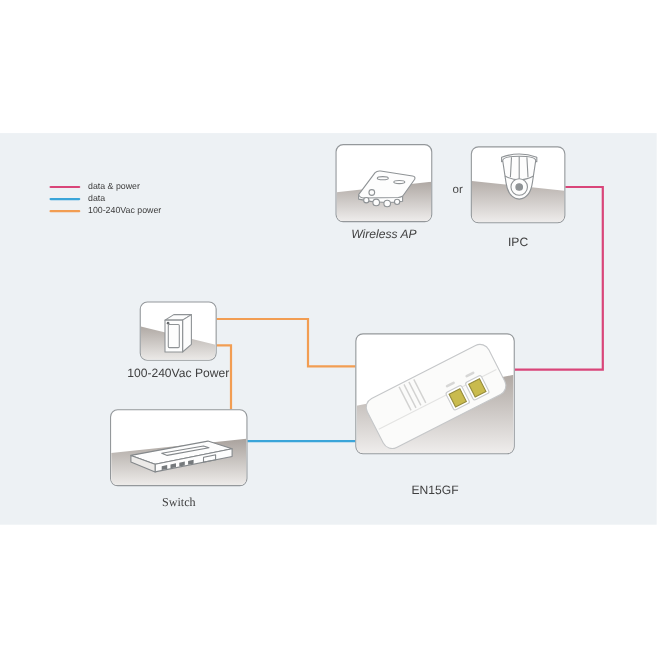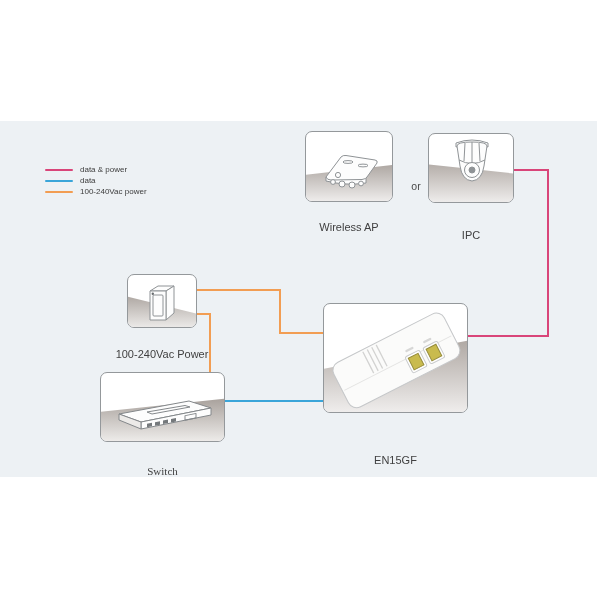--- a/index.html
+++ b/index.html
@@ -35,23 +35,23 @@
   .card-power .wedge{background:linear-gradient(180deg,#aea7a2 40%,#ebe9e7 100%);
     clip-path:polygon(0 42%,100% 74%,100% 100%,0 100%);}
   .card-switch{left:100px;top:372px;width:125px;height:70px;}
   .card-switch .wedge{background:linear-gradient(180deg,#aba49f 40%,#edebe9 100%);
     clip-path:polygon(0 57%,100% 38%,100% 100%,0 100%);}
   .card-injector{left:323px;top:303px;width:145px;height:110px;}
   .card-injector .wedge{background:linear-gradient(180deg,#b2aba6 36%,#efedec 100%);
     clip-path:polygon(0 60%,100% 34%,100% 100%,0 100%);}
 
   .device-label{
-    position:absolute;font-size:11px;color:#404040;text-align:center;line-height:12px;margin-top:14px;
+    position:absolute;font-size:11px;color:#404040;text-align:center;line-height:12px;
   }
-  .lbl-ap{left:305px;top:207px;width:88px;}
+  .lbl-ap{left:305px;top:207px;width:88px;font-style:italic;}
   .lbl-ipc{left:428px;top:215px;width:86px;}
   .lbl-power{left:107px;top:334px;width:110px;}
   .lbl-switch{left:100px;top:451px;width:125px;font-family:Liberation Serif, serif;}
   .lbl-injector{left:323px;top:440px;width:145px;}
   .or-text{left:400px;top:166px;width:32px;font-size:10.5px;color:#4a4a4a;}
 </style>
 </head>
 <body>
 
 <div class="stage">

